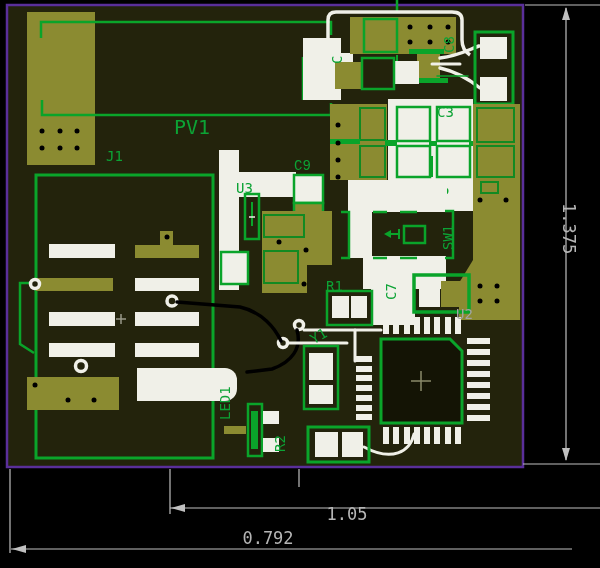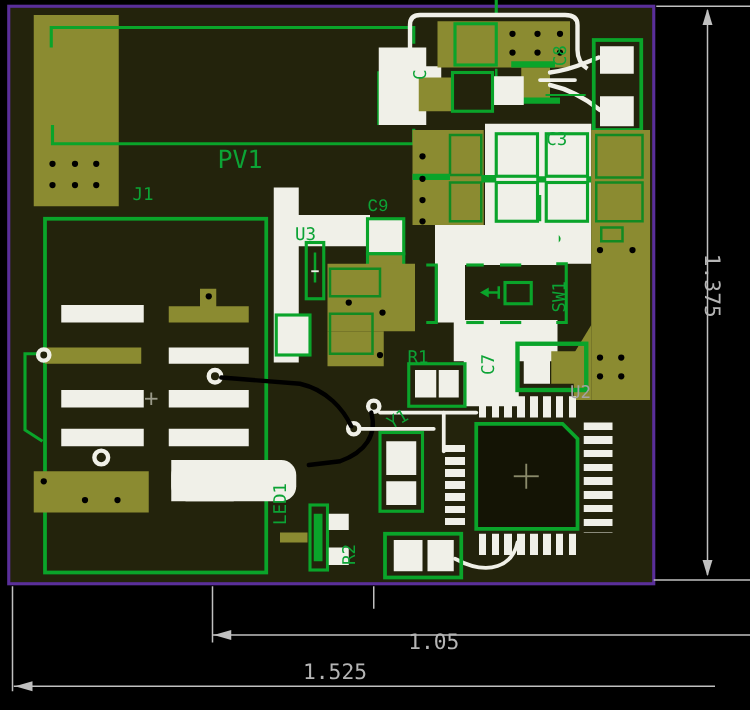--- a/index.html
+++ b/index.html
@@ -281,15 +281,15 @@
 <div class="lbl vlbl" style="left:456px;top:234px;">SW1</div>
 <div class="lbl" style="left:326px;top:278px;">R1</div>
 <div class="lbl vlbl" style="left:399px;top:284px;">C7</div>
 <div class="lbl" style="left:456px;top:306px;color:#a3a3a3;">U2</div>
 <div class="lbl" style="left:310px;top:328px;transform:rotate(-30deg);">Y1</div>
 <div class="lbl vlbl" style="left:233px;top:404px;">LED1</div>
 <div class="lbl vlbl" style="left:288px;top:436px;">R2</div>
 
 <div class="dim-txt dim-v" style="left:578px;top:203px;">1.375</div>
 <div class="dim-txt" style="left:317px;top:505px;width:60px;">1.05</div>
-<div class="dim-txt" style="left:238px;top:529px;width:60px;">1.525</div>
+<div class="dim-txt" style="left:238px;top:529px;width:60px;">0.792</div>
 
 </div>
 
 </body></html>

